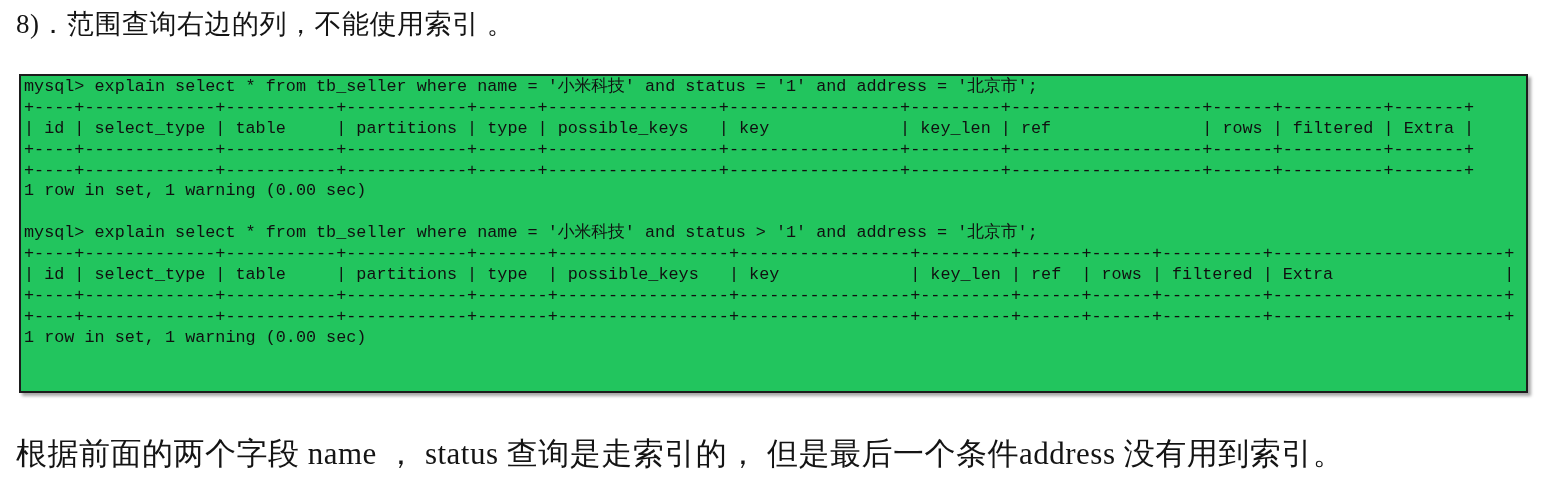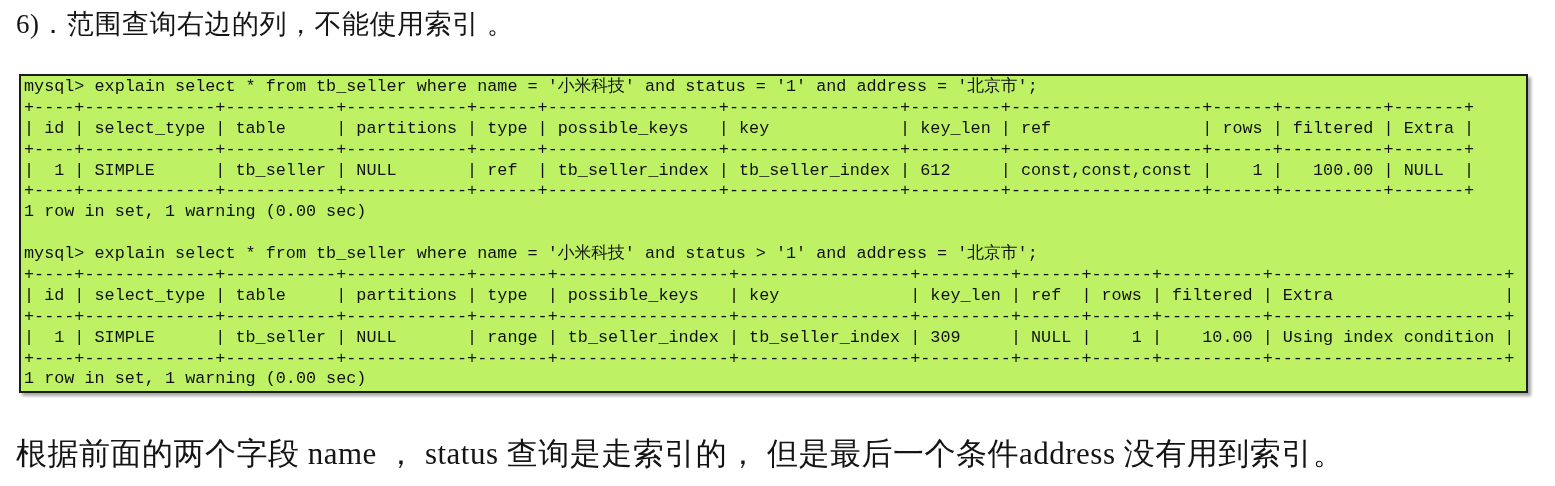--- a/index.html
+++ b/index.html
@@ -26,21 +26,21 @@
     white-space: pre;
   }
   .terminal {
     position: absolute;
     left: 19px;
     top: 74px;
     width: 1509px;
     height: 319px;
     box-sizing: border-box;
     border: 2px solid #1c1c1c;
-    background: #bef264;
+    background: #22c55e;
     padding: 1px 0 0 3px;
     box-shadow: 3px 3px 3px rgba(0,0,0,0.35);
     overflow: hidden;
   }
   .tline {
     font-family: "Liberation Mono", "DejaVu Sans Mono", monospace;
     font-size: 16.8px;
     line-height: 20.9px;
     height: 20.9px;
     white-space: pre;
@@ -55,35 +55,33 @@
     line-height: 36px;
     letter-spacing: 0.5px;
     white-space: pre;
   }
 </style>
 </head>
 <body>
 
 <div>
 
-  <p class="heading">6)．范围查询右边的列，不能使用索引 。</p>
+  <p class="heading">8)．范围查询右边的列，不能使用索引 。</p>
 
   <div class="terminal">
     <div class="tline">mysql&gt; explain select * from tb_seller where name = '小米科技' and status = '1' and address = '北京市';</div>
     <div class="tline">+----+-------------+-----------+------------+------+-----------------+-----------------+---------+-------------------+------+----------+-------+</div>
     <div class="tline">| id | select_type | table     | partitions | type | possible_keys   | key             | key_len | ref               | rows | filtered | Extra |</div>
     <div class="tline">+----+-------------+-----------+------------+------+-----------------+-----------------+---------+-------------------+------+----------+-------+</div>
-    <div class="tline">|  1 | SIMPLE      | tb_seller | NULL       | ref  | tb_seller_index | tb_seller_index | 612     | const,const,const |    1 |   100.00 | NULL  |</div>
     <div class="tline">+----+-------------+-----------+------------+------+-----------------+-----------------+---------+-------------------+------+----------+-------+</div>
     <div class="tline">1 row in set, 1 warning (0.00 sec)</div>
     <div class="tline"></div>
     <div class="tline">mysql&gt; explain select * from tb_seller where name = '小米科技' and status &gt; '1' and address = '北京市';</div>
     <div class="tline">+----+-------------+-----------+------------+-------+-----------------+-----------------+---------+------+------+----------+-----------------------+</div>
     <div class="tline">| id | select_type | table     | partitions | type  | possible_keys   | key             | key_len | ref  | rows | filtered | Extra                 |</div>
     <div class="tline">+----+-------------+-----------+------------+-------+-----------------+-----------------+---------+------+------+----------+-----------------------+</div>
-    <div class="tline">|  1 | SIMPLE      | tb_seller | NULL       | range | tb_seller_index | tb_seller_index | 309     | NULL |    1 |    10.00 | Using index condition |</div>
     <div class="tline">+----+-------------+-----------+------------+-------+-----------------+-----------------+---------+------+------+----------+-----------------------+</div>
     <div class="tline">1 row in set, 1 warning (0.00 sec)</div>
   </div>
 
   <p class="footer">根据前面的两个字段 name ， status 查询是走索引的， 但是最后一个条件address 没有用到索引。</p>
 
 </div>
 
 </body></html>

